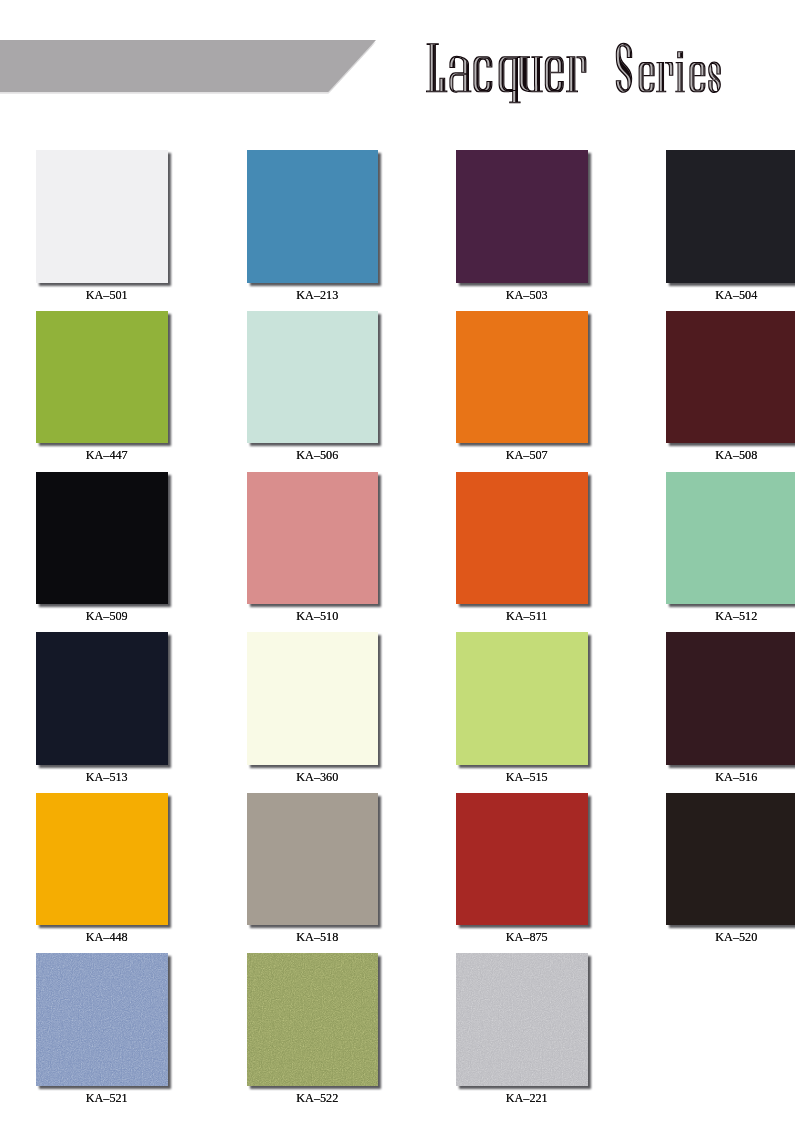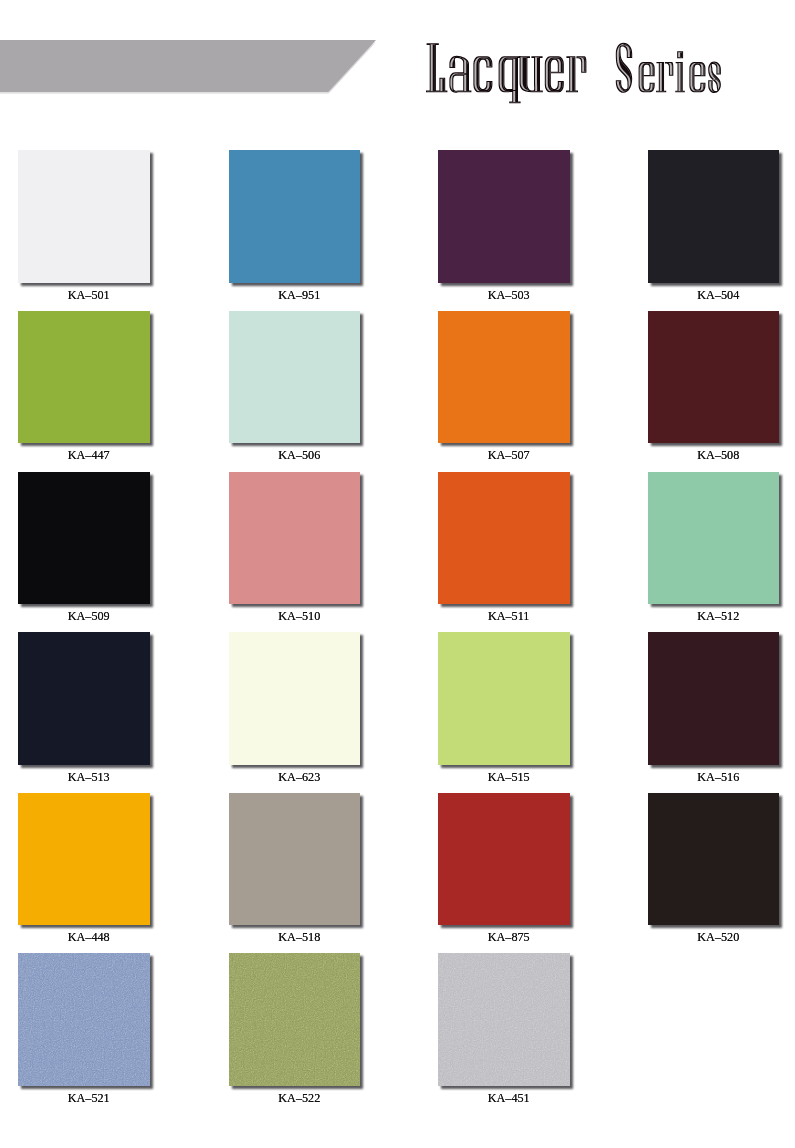--- a/index.html
+++ b/index.html
@@ -12,21 +12,21 @@
   .header{position:absolute;left:0;top:0;width:795px;height:130px;}
   .banner-shadow{position:absolute;left:-12px;top:42px;width:388px;height:52px;
           background:#b9b7b9;opacity:0.55;filter:blur(2.2px);
           clip-path:polygon(0 0, 100% 0, 87.7% 100%, 0 100%);}
   .banner{position:absolute;left:-12px;top:40px;width:388px;height:52px;
           background:#a9a7a9;
           clip-path:polygon(0 0, 100% 0, 87.7% 100%, 0 100%);}
   .title-wrap{position:absolute;left:0;top:0;width:795px;height:130px;}
 
   
-  .grid{position:absolute;left:0;top:0;width:693px;height:1148px;}
+  .grid{position:absolute;left:18px;top:0;width:693px;height:1148px;}
   .cell{position:absolute;width:131.4px;}
   .sw{position:relative;width:131.4px;height:132.6px;}
   .sw-shadow{position:absolute;left:3px;top:3px;width:131.4px;height:132.6px;
              background:#5a5a5e;filter:blur(1.1px);}
   .sw-face{position:absolute;left:0;top:0;width:131.4px;height:132.6px;}
   .sw-grain{position:absolute;left:0;top:0;width:131.4px;height:132.6px;
              opacity:0.62;mix-blend-mode:overlay;pointer-events:none;}
   .lbl{position:absolute;left:-17.5px;top:138.5px;width:176px;text-align:center;
        font-family:"Liberation Serif",serif;font-size:12.2px;line-height:12px;
        color:#111111;white-space:nowrap;
@@ -93,21 +93,21 @@
           <div class="sw-shadow"></div>
           <div class="sw-face" style="background: rgb(240, 240, 242);"></div>
         </div>
         <div class="lbl">KA–501</div>
       </div>
       <div class="cell" style="left: 228.8px; top: 150px;">
         <div class="sw">
           <div class="sw-shadow"></div>
           <div class="sw-face" style="background: rgb(69, 138, 180);"></div>
         </div>
-        <div class="lbl">KA–951</div>
+        <div class="lbl">KA–213</div>
       </div>
       <div class="cell" style="left: 438.2px; top: 150px;">
         <div class="sw">
           <div class="sw-shadow"></div>
           <div class="sw-face" style="background: rgb(74, 34, 67);"></div>
         </div>
         <div class="lbl">KA–503</div>
       </div>
       <div class="cell" style="left: 647.8px; top: 150px;">
         <div class="sw">
@@ -177,21 +177,21 @@
           <div class="sw-shadow"></div>
           <div class="sw-face" style="background: rgb(20, 24, 39);"></div>
         </div>
         <div class="lbl">KA–513</div>
       </div>
       <div class="cell" style="left: 228.8px; top: 632px;">
         <div class="sw">
           <div class="sw-shadow"></div>
           <div class="sw-face" style="background: rgb(249, 250, 230);"></div>
         </div>
-        <div class="lbl">KA–623</div>
+        <div class="lbl">KA–360</div>
       </div>
       <div class="cell" style="left: 438.2px; top: 632px;">
         <div class="sw">
           <div class="sw-shadow"></div>
           <div class="sw-face" style="background: rgb(196, 220, 120);"></div>
         </div>
         <div class="lbl">KA–515</div>
       </div>
       <div class="cell" style="left: 647.8px; top: 632px;">
         <div class="sw">
@@ -249,17 +249,17 @@
         <div class="lbl">KA–522</div>
       </div>
       <div class="cell" style="left: 438.2px; top: 953px;">
         <div class="sw">
           <div class="sw-shadow"></div>
           <div class="sw-face" style="background: rgb(185, 185, 190);"></div>
           <svg class="sw-grain" width="132" height="133">
             <rect width="132" height="133" filter="url(#metal-grain)"></rect>
           </svg>
         </div>
-        <div class="lbl">KA–451</div>
+        <div class="lbl">KA–221</div>
       </div>
     </div>
 
 </div>
 
 </body></html>

